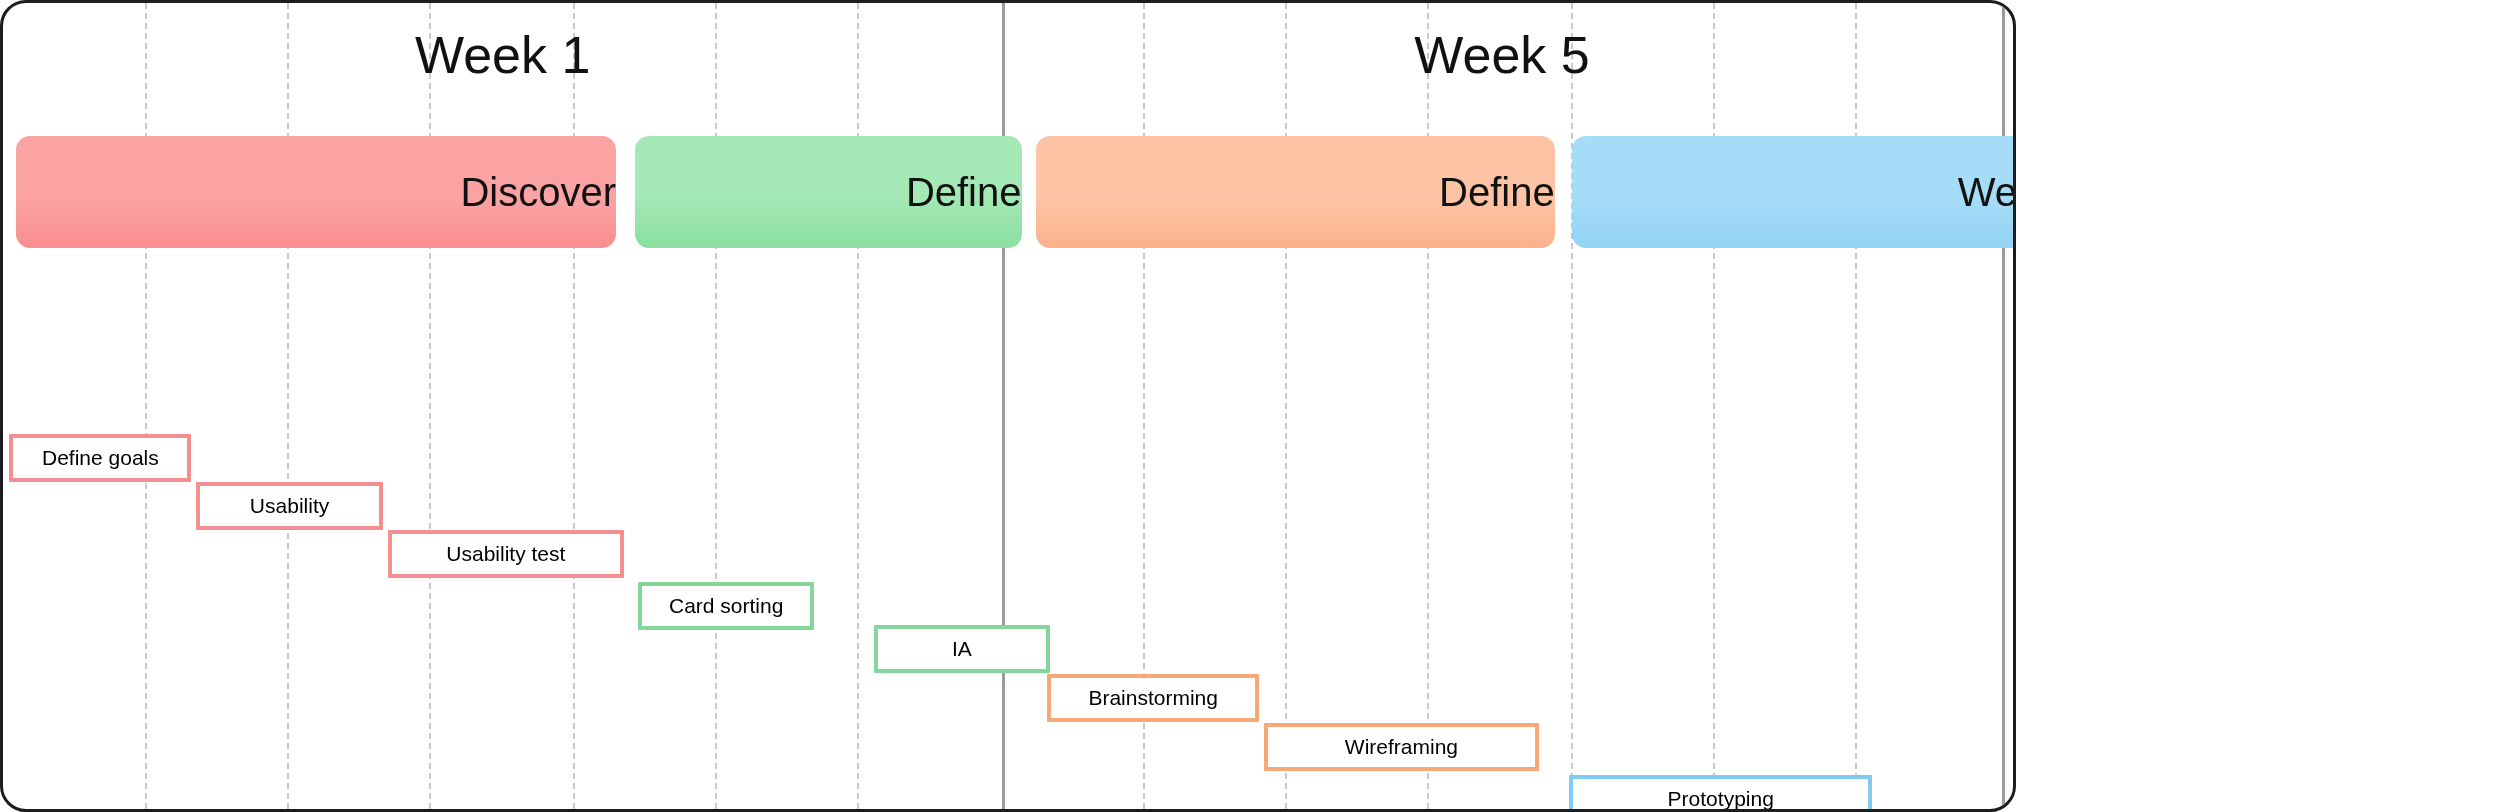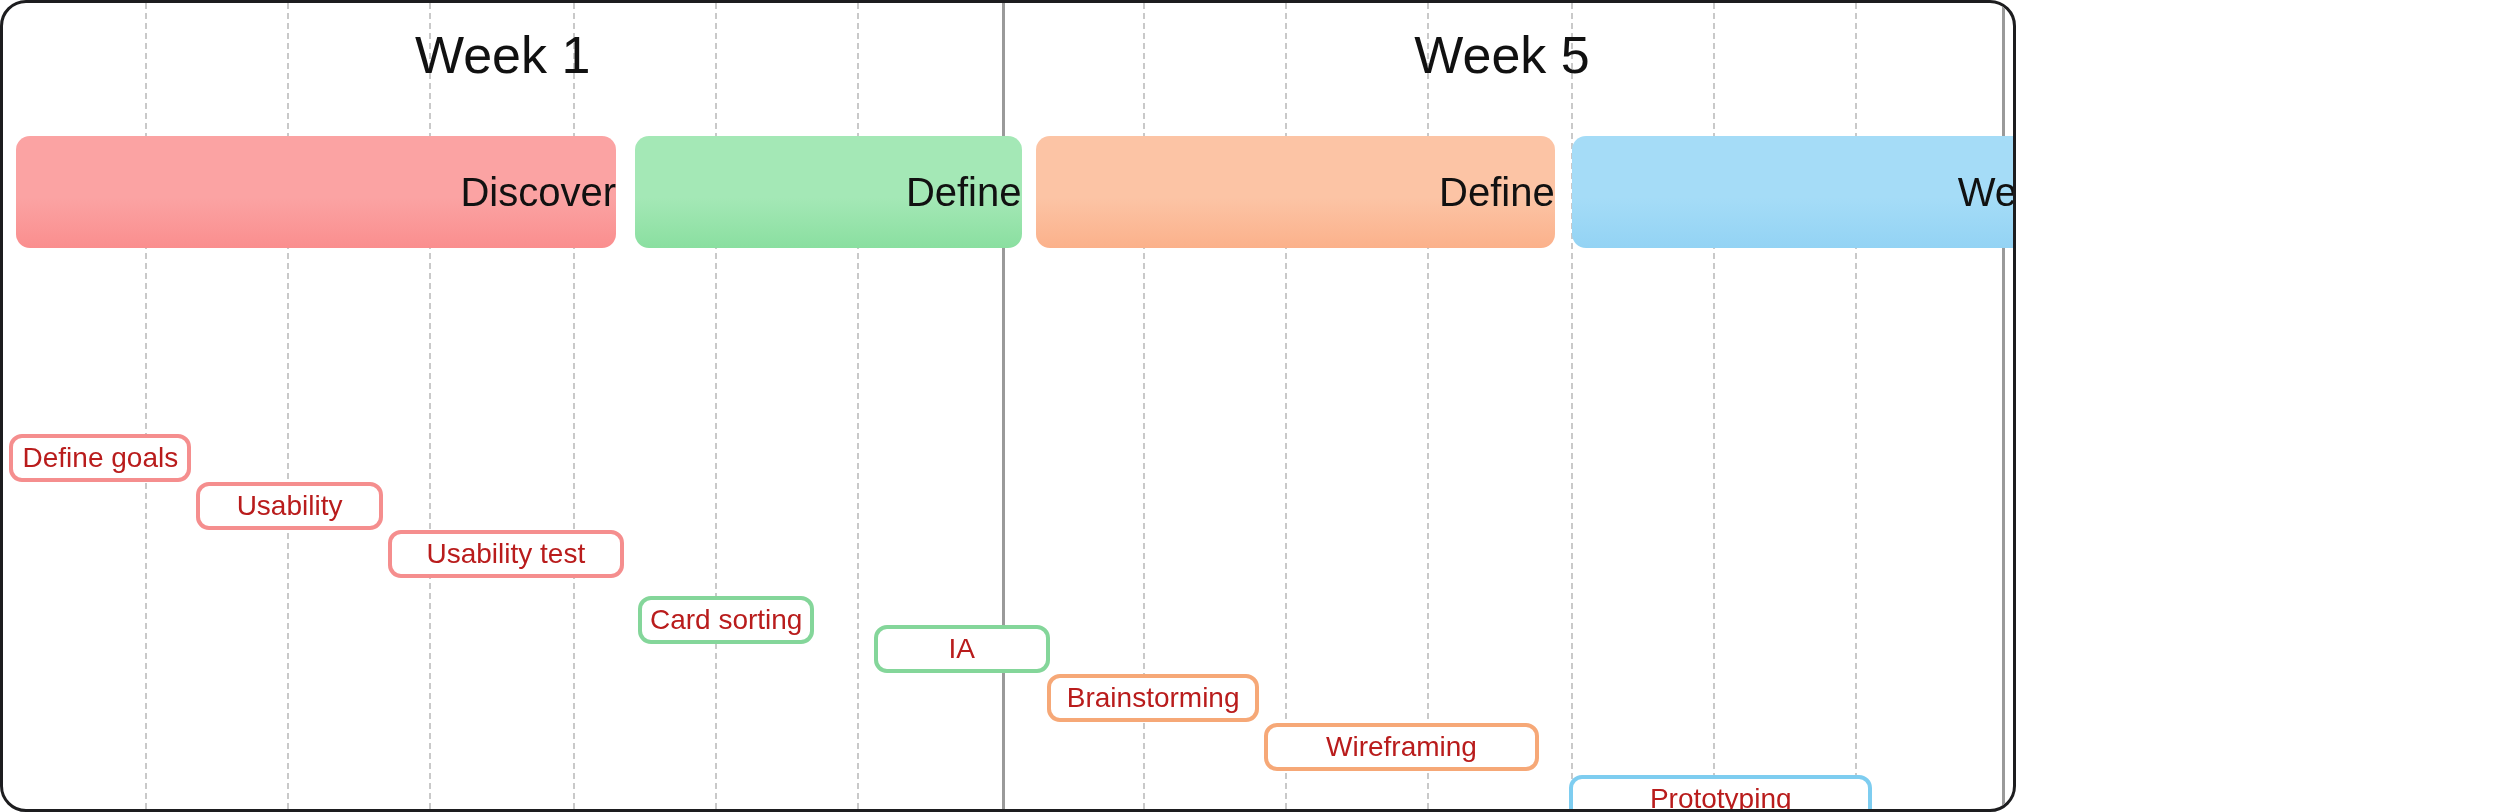--- a/index.html
+++ b/index.html
@@ -66,28 +66,28 @@
     box-sizing: border-box;
     overflow: hidden;
   }
   .phase-bar .phase-label {
     white-space: nowrap;
   }
   
   .task-pill {
     position: absolute;
     height: 48px;
-    border-radius: 13px;
+    border-radius: 1px;
     border: 4px solid #999999;
     background: #ffffff;
     display: flex;
     align-items: center;
     justify-content: center;
-    font-size: 28px;
-    color: #b91c1c;
+    font-size: 21px;
+    color: #000000;
     box-sizing: border-box;
     white-space: nowrap;
   }
 </style>
 </head>
 <body>
 
 <div id="timeline-canvas">
 
   <div id="grid-layer">
@@ -135,21 +135,21 @@
   <div id="task-pills">
       <div class="task-pill" style="left: 6.3857px; top: 431.375px; width: 181.992px; border-color: rgb(245, 142, 142);">
         <span>Define goals</span>
       </div>
       <div class="task-pill" style="left: 193.167px; top: 478.953px; width: 186.782px; border-color: rgb(245, 142, 142);">
         <span>Usability</span>
       </div>
       <div class="task-pill" style="left: 384.738px; top: 526.531px; width: 236.271px; border-color: rgb(245, 142, 142);">
         <span>Usability test</span>
       </div>
-      <div class="task-pill" style="left: 635.377px; top: 593px; width: 175.607px; border-color: rgb(132, 214, 154);">
+      <div class="task-pill" style="left: 635.377px; top: 579px; width: 175.607px; border-color: rgb(132, 214, 154);">
         <span>Card sorting</span>
       </div>
       <div class="task-pill" style="left: 871px; top: 621.688px; width: 175.607px; border-color: rgb(132, 214, 154);">
         <span>IA</span>
       </div>
       <div class="task-pill" style="left: 1044px; top: 670.852px; width: 212.324px; border-color: rgb(246, 168, 119);">
         <span>Brainstorming</span>
       </div>
       <div class="task-pill" style="left: 1261.17px; top: 720.016px; width: 274.585px; border-color: rgb(246, 168, 119);">
         <span>Wireframing</span>

